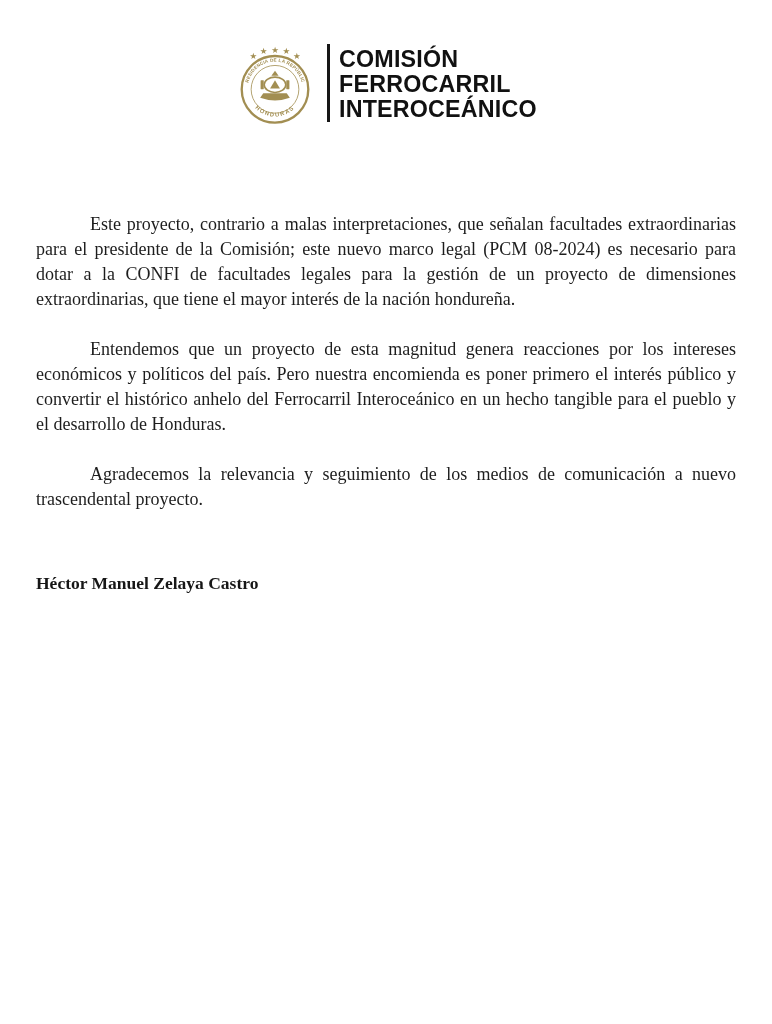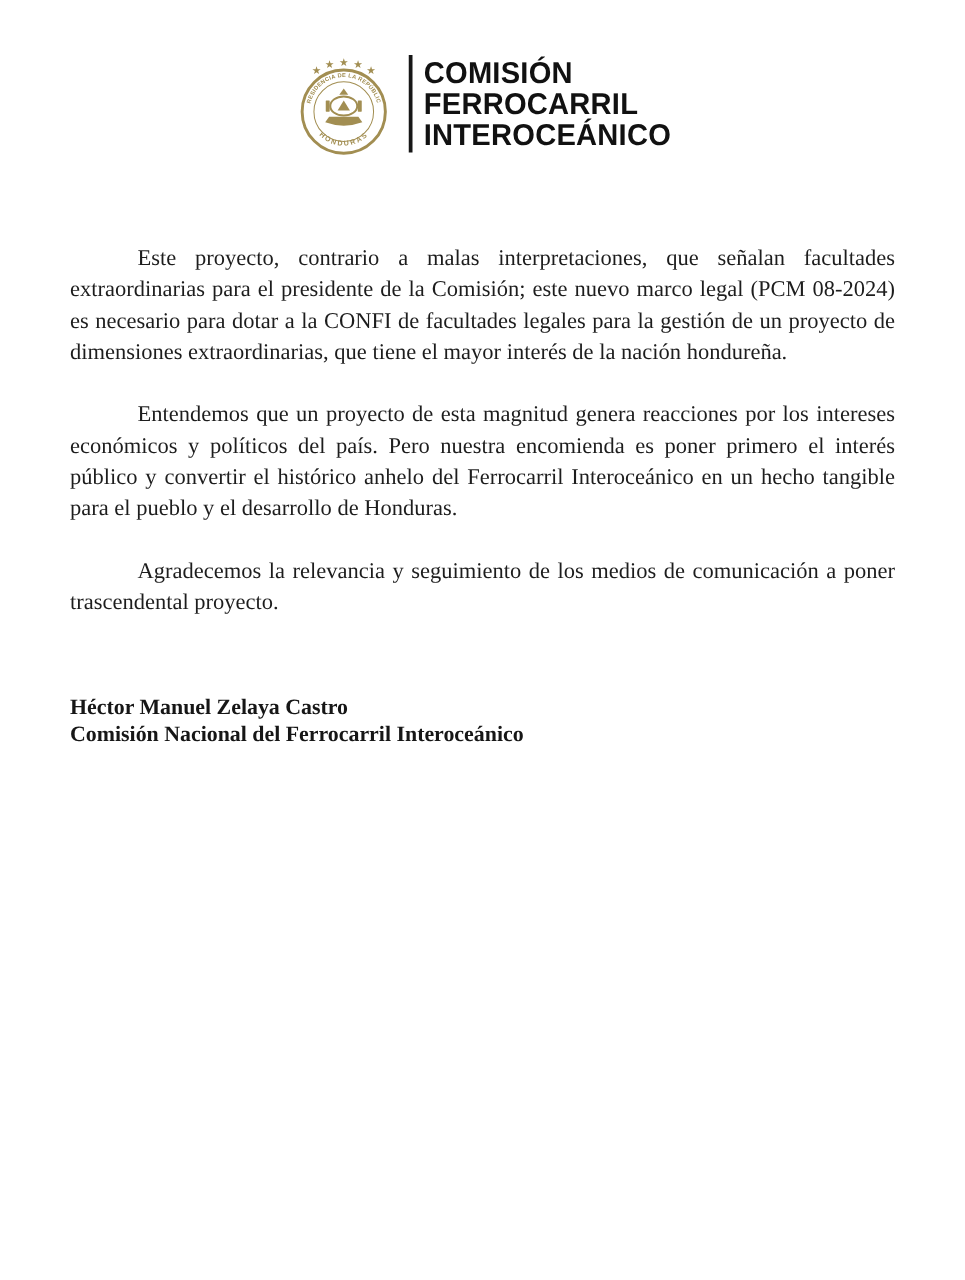--- a/index.html
+++ b/index.html
@@ -55,22 +55,22 @@
     line-height: 25px;
     letter-spacing: 0.2px;
     color: #111111;
     transform: scaleX(0.97);
     transform-origin: left center;
     white-space: nowrap;
   }
 
   
   .doc-body {
-    margin-top: 66px;
-    padding: 0 56px;
+    margin-top: 84px;
+    padding: 0 36px;
   }
 
   .doc-body p {
     font-size: 18px;
     line-height: 25px;
     text-align: justify;
     text-indent: 54px;
     margin-bottom: 25px;
     color: #1d1d1d;
   }
@@ -131,21 +131,20 @@
     <div class="wordmark">
       <span>COMISIÓN</span>
       <span>FERROCARRIL</span>
       <span>INTEROCEÁNICO</span>
     </div>
   </header>
 
   <main class="doc-body">
     <p>Este proyecto, contrario a malas interpretaciones, que señalan facultades extraordinarias para el presidente de la Comisión; este nuevo marco legal (PCM 08-2024) es necesario para dotar a la CONFI de facultades legales para la gestión de un proyecto de dimensiones extraordinarias, que tiene el mayor interés de la nación hondureña.</p>
     <p>Entendemos que un proyecto de esta magnitud genera reacciones por los intereses económicos y políticos del país. Pero nuestra encomienda es poner primero el interés público y convertir el histórico anhelo del Ferrocarril Interoceánico en un hecho tangible para el pueblo y el desarrollo de Honduras.</p>
-    <p>Agradecemos la relevancia y seguimiento de los medios de comunicación a poner trascendental proyecto.</p>
+    <p>Agradecemos la relevancia y seguimiento de los medios de comunicación a nuevo trascendental proyecto.</p>
 
     <div class="signature">
       <div>Héctor Manuel Zelaya Castro</div>
-      <div>Comisión Nacional del Ferrocarril Interoceánico</div>
     </div>
   </main>
 
 </div>
 
 </body></html>

